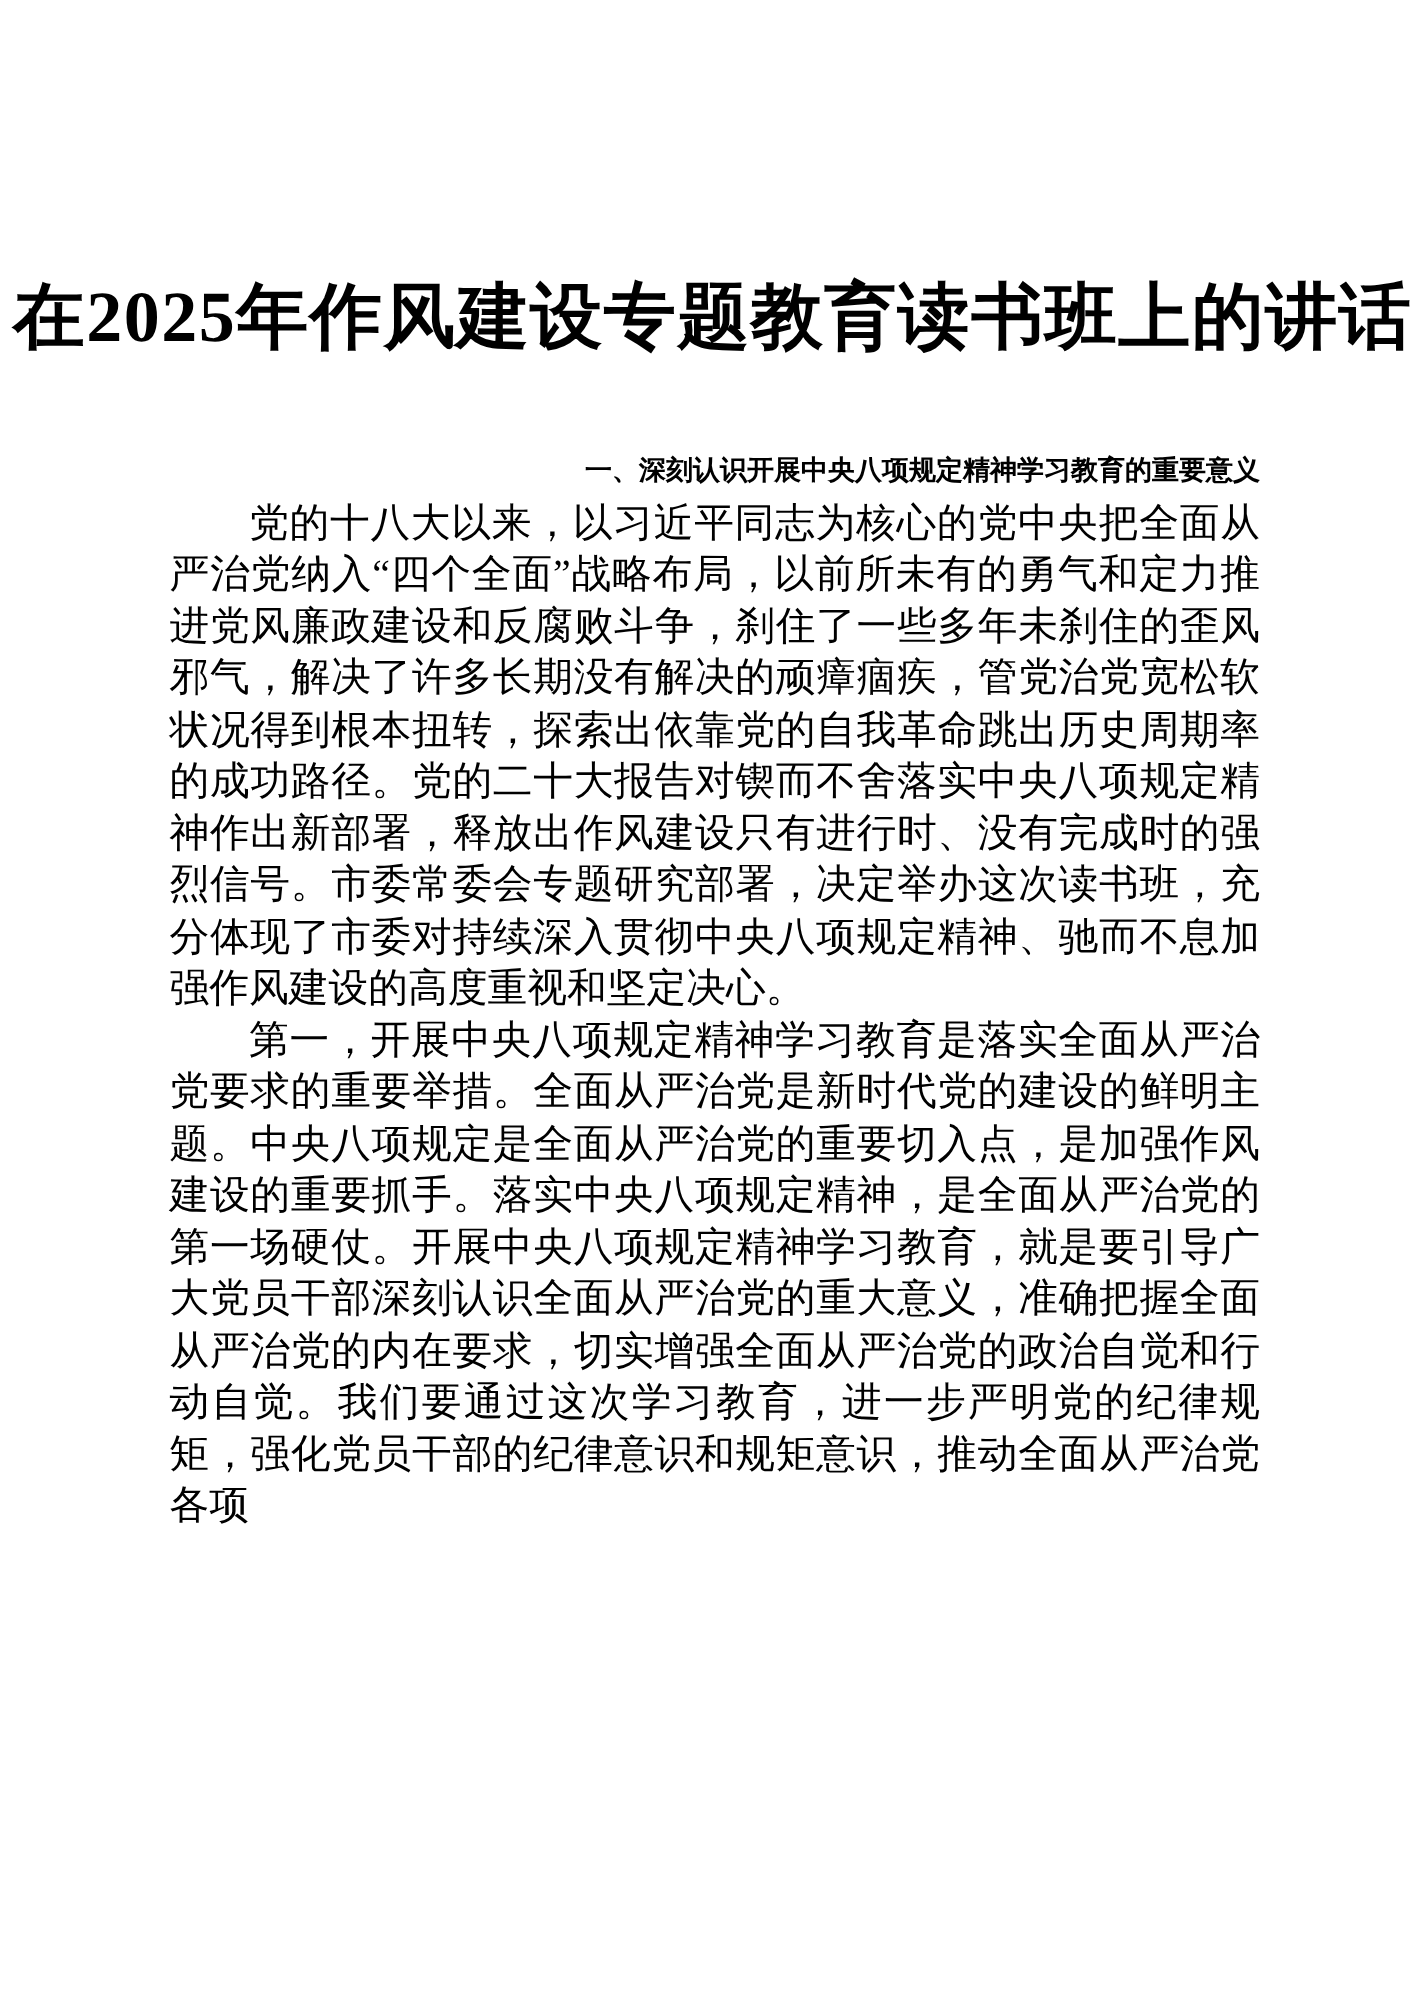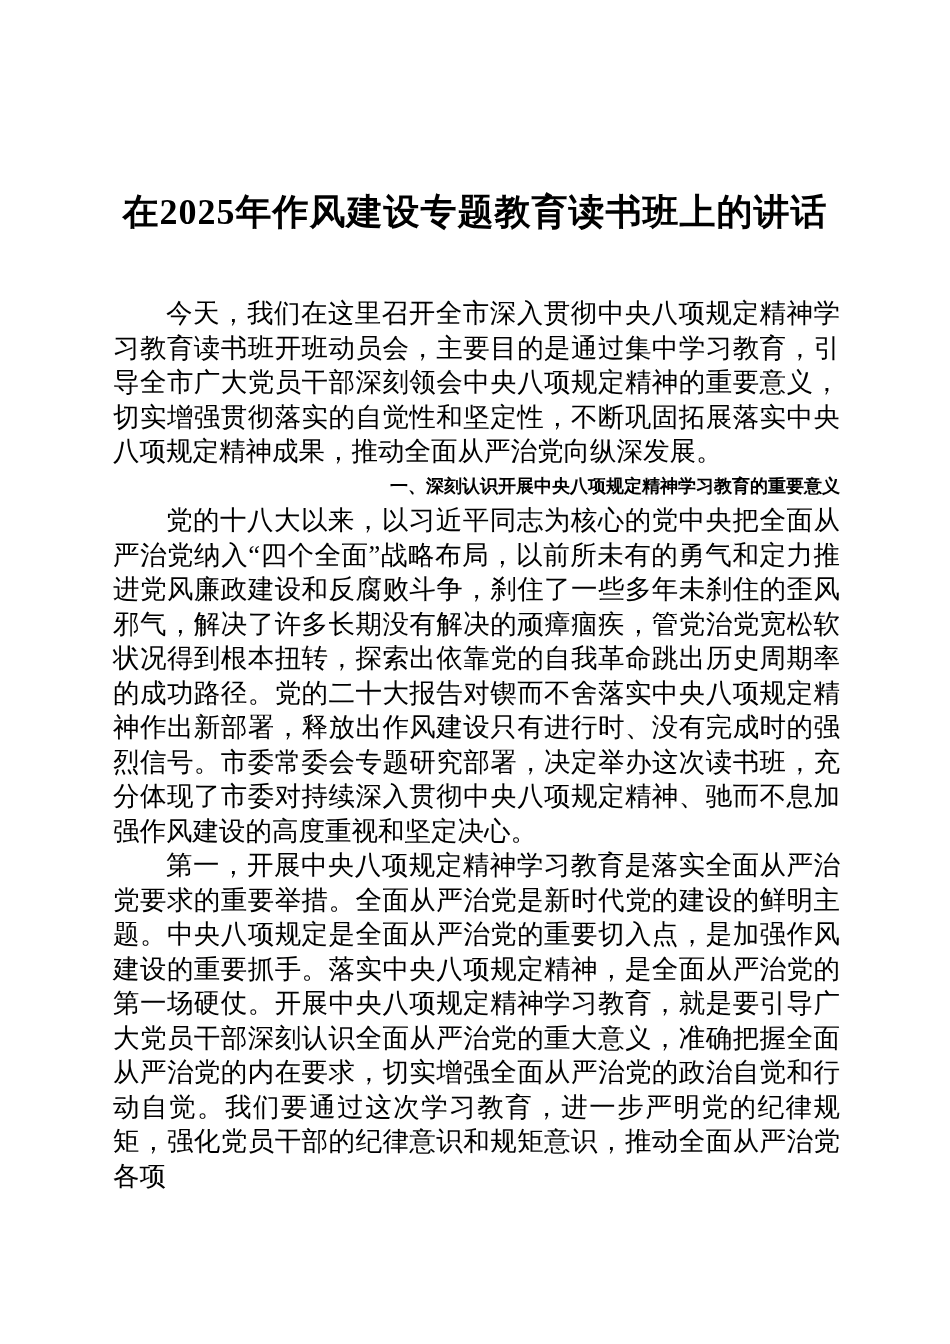--- a/index.html
+++ b/index.html
@@ -17,21 +17,21 @@
   }
   .doc-title {
     position: absolute;
     top: 188px;
     left: 0;
     width: 100%;
     margin: 0;
     text-align: center;
     font-family: "Liberation Serif", "DejaVu Serif", serif;
     font-weight: bold;
-    font-size: 36px;
+    font-size: 48px;
     line-height: 48px;
     letter-spacing: 1px;
     white-space: nowrap;
   }
   .doc-body {
     position: absolute;
     top: 296px;
     left: 113px;
     width: 727px;
     font-family: "Liberation Serif", "DejaVu Serif", serif;
@@ -61,21 +61,20 @@
   }
 </style>
 </head>
 <body>
 
 <div class="page">
   <h1 class="doc-title">在2025年作风建设专题教育读书班上的讲话</h1>
 
   <div class="doc-body">
 
-    <p class="para">今天，我们在这里召开全市深入贯彻中央八项规定精神学习教育读书班开班动员会，主要目的是通过集中学习教育，引导全市广大党员干部深刻领会中央八项规定精神的重要意义，切实增强贯彻落实的自觉性和坚定性，不断巩固拓展落实中央八项规定精神成果，推动全面从严治党向纵深发展。</p>
 
     <p class="section-heading">一、深刻认识开展中央八项规定精神学习教育的重要意义</p>
 
     <p class="para">党的十八大以来，以习近平同志为核心的党中央把全面从严治党纳入“四个全面”战略布局，以前所未有的勇气和定力推进党风廉政建设和反腐败斗争，刹住了一些多年未刹住的歪风邪气，解决了许多长期没有解决的顽瘴痼疾，管党治党宽松软状况得到根本扭转，探索出依靠党的自我革命跳出历史周期率的成功路径。党的二十大报告对锲而不舍落实中央八项规定精神作出新部署，释放出作风建设只有进行时、没有完成时的强烈信号。市委常委会专题研究部署，决定举办这次读书班，充分体现了市委对持续深入贯彻中央八项规定精神、驰而不息加强作风建设的高度重视和坚定决心。</p>
 
     <p class="para">第一，开展中央八项规定精神学习教育是落实全面从严治党要求的重要举措。全面从严治党是新时代党的建设的鲜明主题。中央八项规定是全面从严治党的重要切入点，是加强作风建设的重要抓手。落实中央八项规定精神，是全面从严治党的第一场硬仗。开展中央八项规定精神学习教育，就是要引导广大党员干部深刻认识全面从严治党的重大意义，准确把握全面从严治党的内在要求，切实增强全面从严治党的政治自觉和行动自觉。我们要通过这次学习教育，进一步严明党的纪律规矩，强化党员干部的纪律意识和规矩意识，推动全面从严治党各项</p>
   </div>
 </div>
 
 </body></html>

